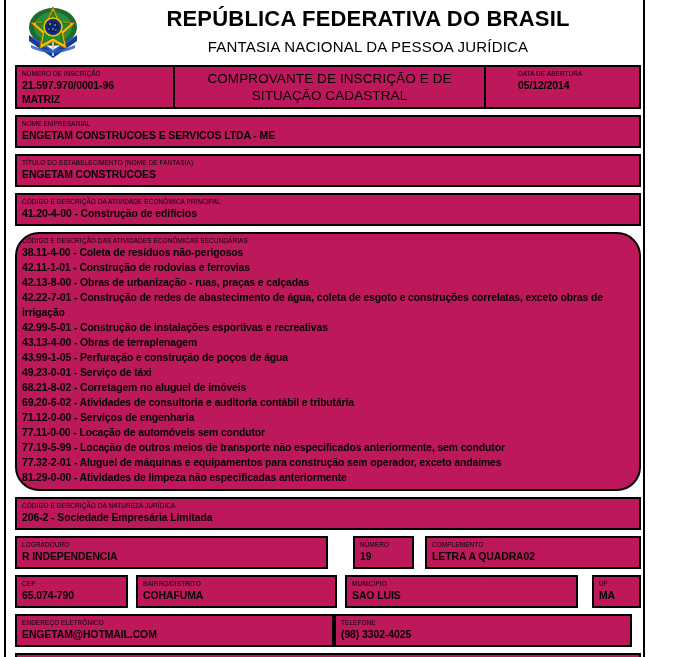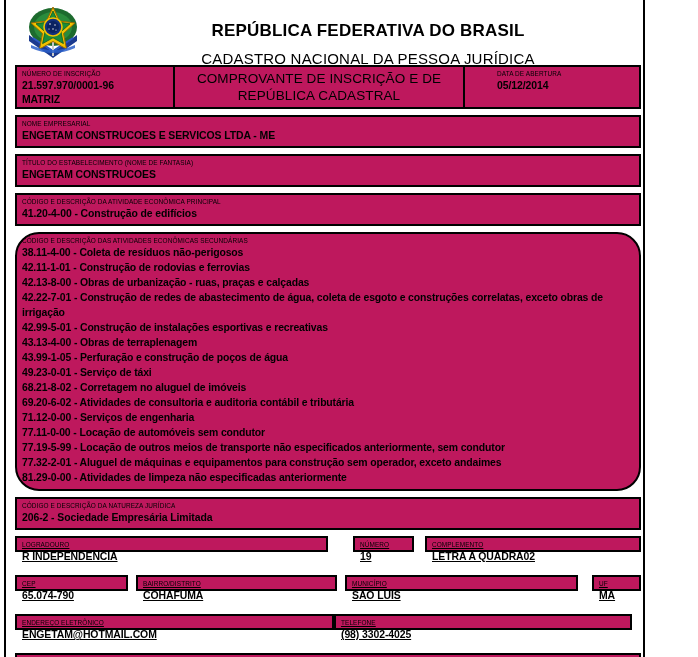--- a/index.html
+++ b/index.html
@@ -45,24 +45,24 @@
     left: 8px;
     top: 5px;
     width: 60px;
     height: 56px;
   }
   .titles {
     padding-left: 80px;
     text-align: center;
   }
   .title-main {
-    font-size: 17px;
+    font-size: 22px;
     font-weight: bold;
     letter-spacing: 0.2px;
-    padding-top: 20px;
+    padding-top: 8px;
     line-height: 22px;
     white-space: nowrap;
   }
   .title-sub {
     font-size: 15px;
     font-weight: normal;
     letter-spacing: 0.2px;
     padding-top: 7px;
     line-height: 20px;
     white-space: nowrap;
@@ -110,40 +110,40 @@
     justify-content: center;
     text-align: center;
     padding: 0 6px;
   }
   .comp-text {
     font-size: 13.5px;
     line-height: 17px;
     font-weight: normal;
     letter-spacing: 0.1px;
   }
-  .cell-data { width: 176px; flex: none; border-left: 0; padding-left: 32px; }
+  .cell-data { width: 155px; flex: none; border-left: 0; padding-left: 32px; }
 
   
   .fullbox { margin-top: 6px; }
   .h-two { height: 33px; }
 
   
   .secbox { margin-top: 6px; padding-bottom: 4px; border-radius: 24px; }
   .sec-line {
     font-size: 11px;
     line-height: 15px;
     font-weight: bold;
     letter-spacing: -0.15px;
     transform: scaleX(0.95);
     transform-origin: left center;
   }
 
   
   .row { display: flex; margin-top: 6px; height: 33px; }
-  .row > .box { height: 16px; text-decoration: underline; }
+  .row > .box { height: 33px; }
 
   .w-logr  { width: 325px; }
   .w-num   { width: 64px;  margin-left: 25px; }
   .w-comp  { width: 224px; margin-left: 11px; }
 
   .w-cep   { width: 115px; }
   .w-bairro{ width: 204px; margin-left: 8px; }
   .w-mun   { width: 237px; margin-left: 8px; }
   .w-uf    { width: 50px;  margin-left: 14px; }
 
@@ -180,32 +180,32 @@
           <circle cx="32" cy="20" r="0.7" fill="#ffffff"></circle>
           <circle cx="30" cy="24" r="0.7" fill="#ffffff"></circle>
           <circle cx="33" cy="25" r="0.6" fill="#ffffff"></circle>
           <circle cx="26" cy="24" r="0.6" fill="#ffffff"></circle>
 
           <path d="M8 40 Q30 50 52 40 L52 43 Q30 53 8 43 Z" fill="#2a5fc9" opacity="0.85"></path>
         </svg>
       </div>
       <div class="titles">
         <div class="title-main">REPÚBLICA FEDERATIVA DO BRASIL</div>
-        <div class="title-sub">CADASTRO NACIONAL DA PESSOA JURÍDICA</div>
+        <div class="title-sub">FANTASIA NACIONAL DA PESSOA JURÍDICA</div>
       </div>
     </div>
 
     <div class="row-head">
       <div class="box cell-insc">
         <div class="lbl">NÚMERO DE INSCRIÇÃO</div>
         <div class="val">21.597.970/0001-96</div>
         <div class="val">MATRIZ</div>
       </div>
       <div class="box cell-comp">
-        <div class="comp-text">COMPROVANTE DE INSCRIÇÃO E DE REPÚBLICA CADASTRAL</div>
+        <div class="comp-text">COMPROVANTE DE INSCRIÇÃO E DE SITUAÇÃO CADASTRAL</div>
       </div>
       <div class="box cell-data">
         <div class="lbl">DATA DE ABERTURA</div>
         <div class="val">05/12/2014</div>
       </div>
     </div>
 
     <div class="box fullbox h-two">
       <div class="lbl">NOME EMPRESARIAL</div>
       <div class="val">ENGETAM CONSTRUCOES E SERVICOS LTDA - ME</div>

